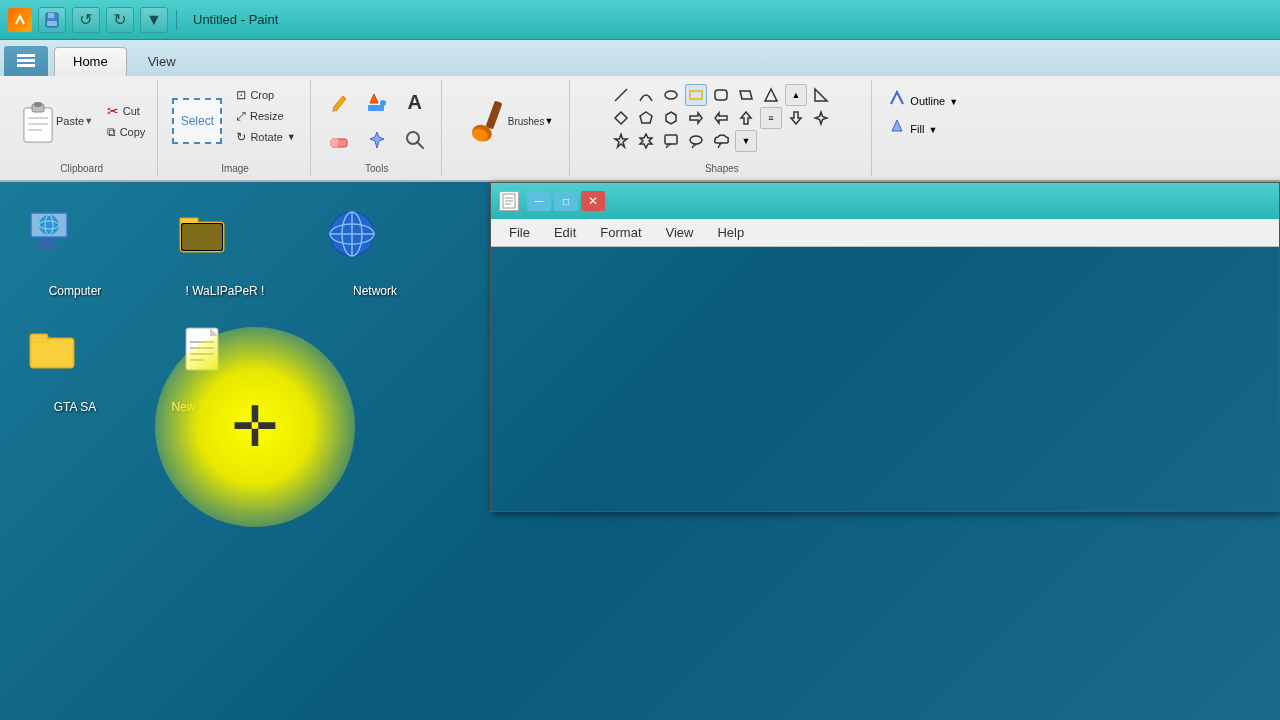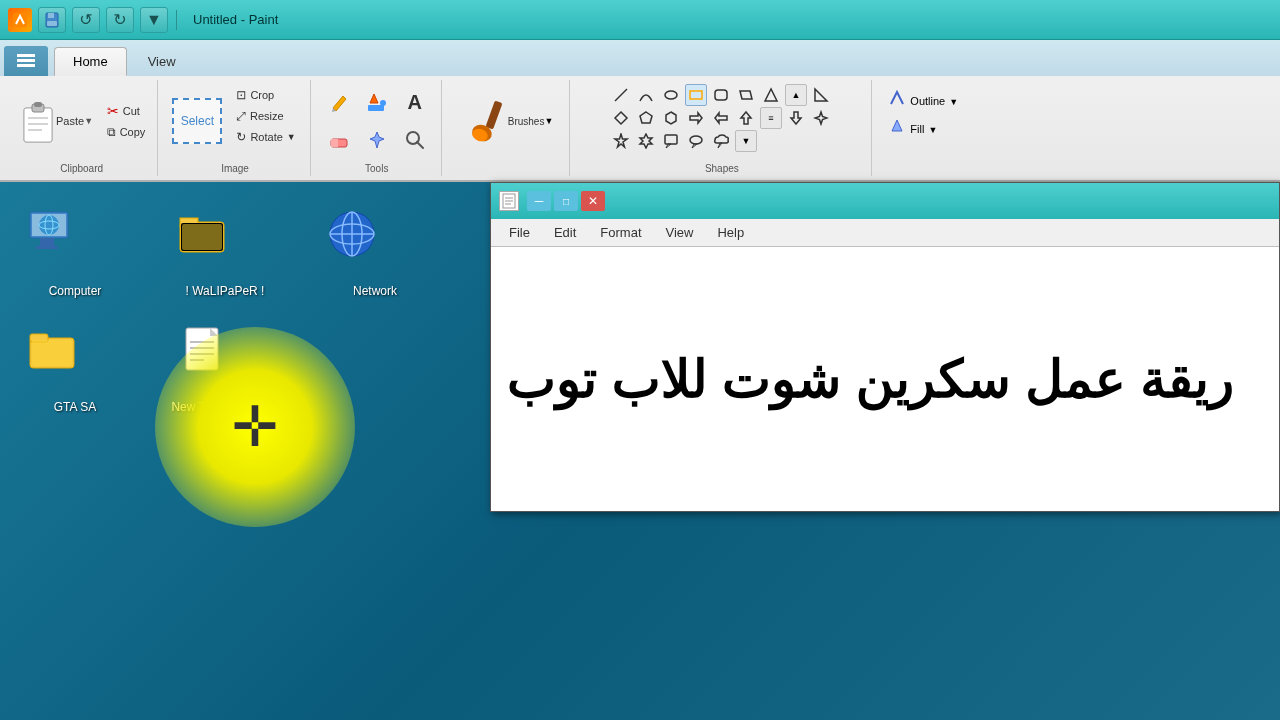--- a/index.html
+++ b/index.html
@@ -712,18 +712,15 @@
         <div style="width:24px;height:20px;background:#d9534f;border-radius:2px;display:flex;align-items:center;justify-content:center;cursor:pointer;font-size:12px;color:#fff;">✕</div>
       </div>
     </div>
     <div class="notepad-menu">
       <div class="notepad-menu-item">File</div>
       <div class="notepad-menu-item">Edit</div>
       <div class="notepad-menu-item">Format</div>
       <div class="notepad-menu-item">View</div>
       <div class="notepad-menu-item">Help</div>
     </div>
-    <div class="notepad-content">
-      <div class="arabic-text">ريقة عمل سكرين شوت للاب توب</div>
-    </div>
   </div>
 
 </div>
 
 </body></html>

